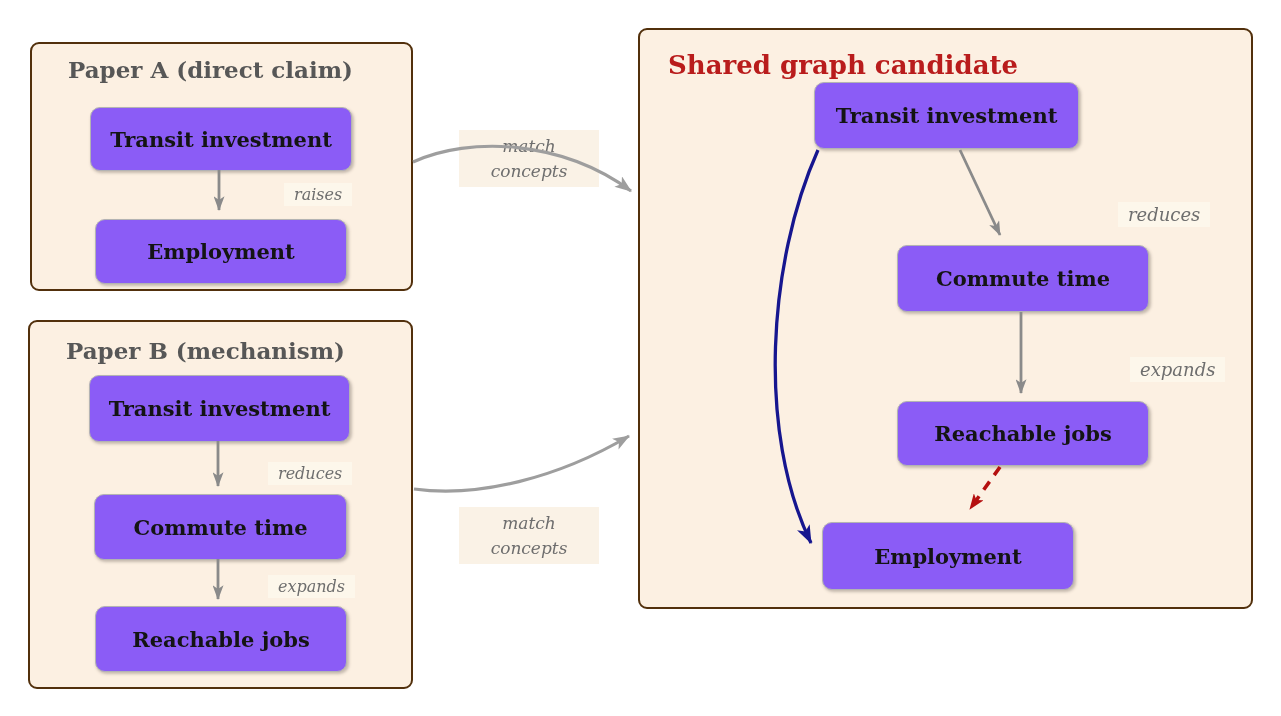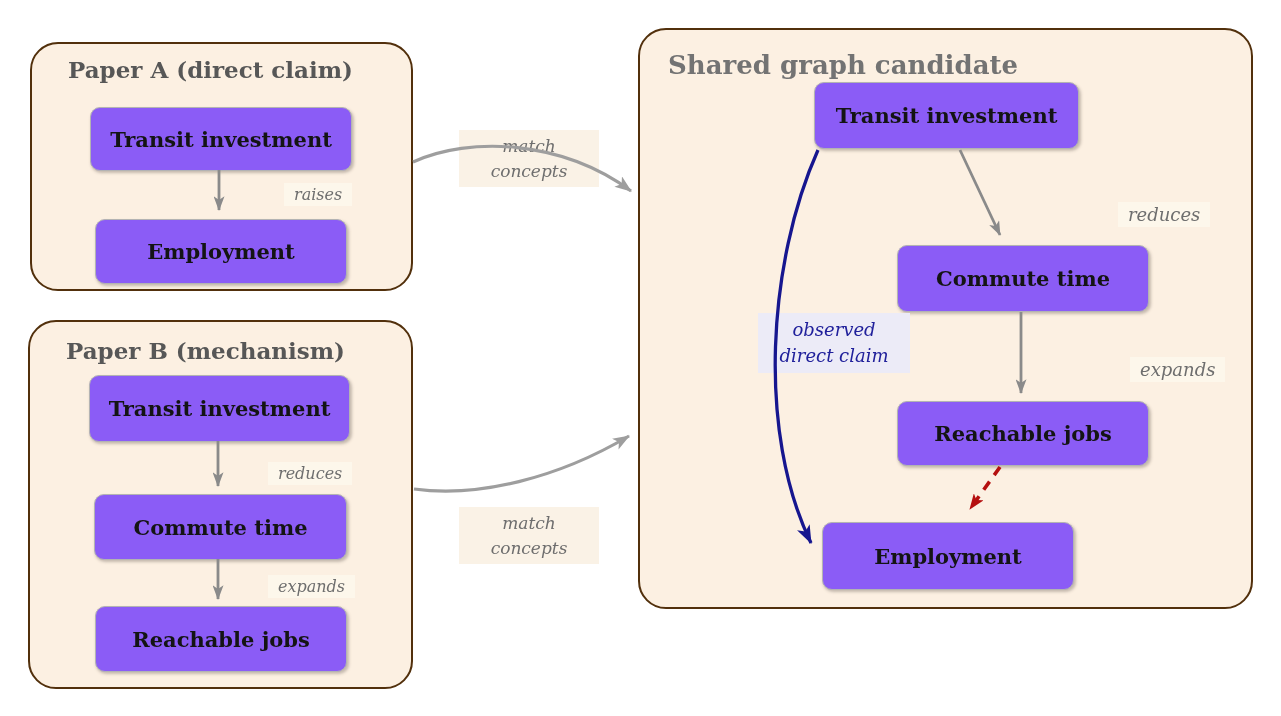--- a/index.html
+++ b/index.html
@@ -2,21 +2,21 @@
 <html><head>
 <meta charset="utf-8">
 <style>
   html,body { margin:0; padding:0; background:#ffffff; }
   .stage {
     position:relative; width:1281px; height:716px; background:#ffffff;
     font-family:"DejaVu Serif", serif; overflow:hidden;
   }
   .panel {
     position:absolute; background:#fcf0e2; border:2.5px solid #52300c;
-    border-radius:28px; box-sizing:border-box;
+    border-radius:9px; box-sizing:border-box;
   }
   .panel-title {
     position:absolute; font-weight:bold; color:#575757; white-space:nowrap;
   }
   .node {
     position:absolute; background:#8b5cf6; border:1.2px solid #b3b3b3;
     border-radius:10px; box-sizing:border-box;
     display:flex; align-items:center; justify-content:center;
     font-weight:bold; font-size:21px; color:#141414; white-space:nowrap;
     box-shadow:1.5px 2px 3px rgba(130,120,110,0.45);
@@ -49,31 +49,27 @@
   <div class="panel" style="left:28px; top:320px; width:385px; height:369px;text-align:center;">
     <div class="panel-title" style="left:36px; top:15px; font-size:23px;">Paper B (mechanism)</div>
     <div class="node" style="left:59px; top:53px; width:261px; height:67px;">Transit investment</div>
     <div class="node" style="left:64px; top:172px; width:253px; height:66px;">Commute time</div>
     <div class="node" style="left:65px; top:284px; width:252px; height:66px;">Reachable jobs</div>
     <div class="edge-label" style="left:238px; top:140px;">reduces</div>
     <div class="edge-label" style="left:238px; top:253px;">expands</div>
   </div>
 
   <div class="panel" style="left:638px; top:28px; width:615px; height:581px;">
-    <div class="panel-title" style="left:28px; top:20px; font-size:26px; color:#737373;">Shared graph candidate</div>
+    <div class="panel-title" style="left:28px; top:20px; font-size:26px; color:#b91c1c;">Shared graph candidate</div>
     <div class="node" style="left:174px; top:52px; width:265px; height:67px;">Transit investment</div>
     <div class="node" style="left:257px; top:215px; width:252px; height:67px;">Commute time</div>
     <div class="node" style="left:257px; top:371px; width:252px; height:65px;">Reachable jobs</div>
     <div class="node" style="left:182px; top:492px; width:252px; height:68px;">Employment</div>
     <div class="edge-label big" style="left:478px; top:172px;">reduces</div>
     <div class="edge-label big" style="left:490px; top:327px;">expands</div>
-    <div class="two-line blue" style="left:118px; top:283px; width:152px;">
-      <span>observed</span><br>
-      <span>direct claim</span>
-    </div>
   </div>
 
   <div class="two-line" style="left:459px; top:130px; width:140px;">
     <span>match</span><br>
     <span>concepts</span>
   </div>
   <div class="two-line" style="left:459px; top:507px; width:140px;">
     <span>match</span><br>
     <span>concepts</span>
   </div>

